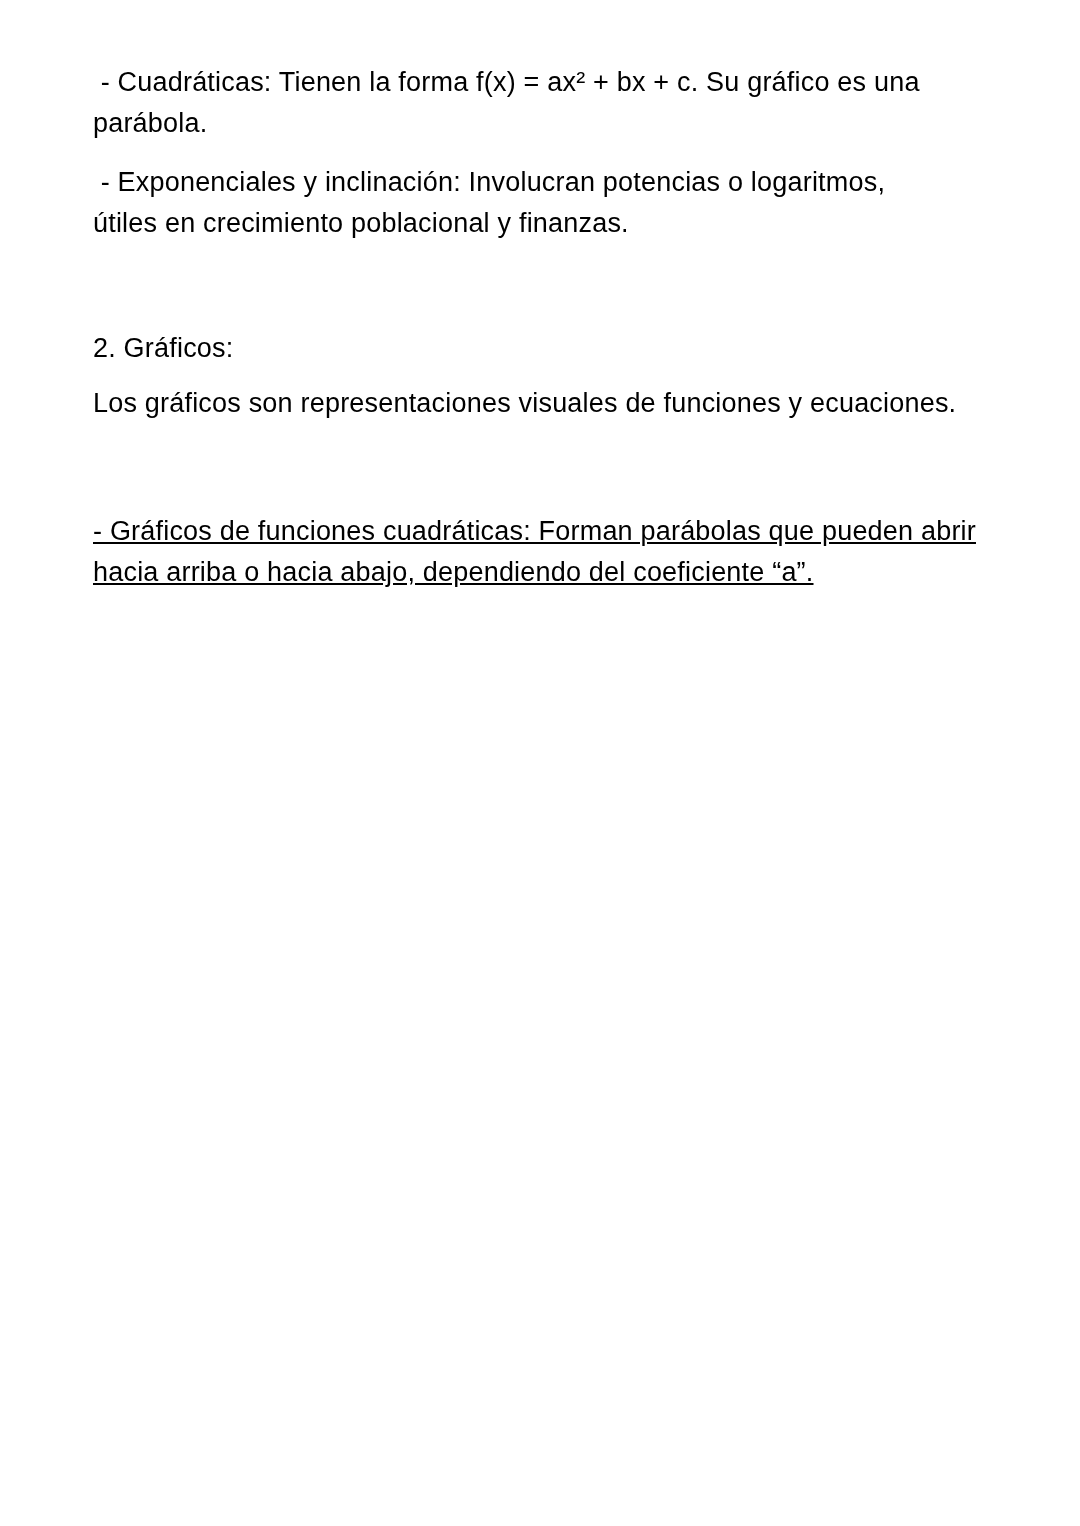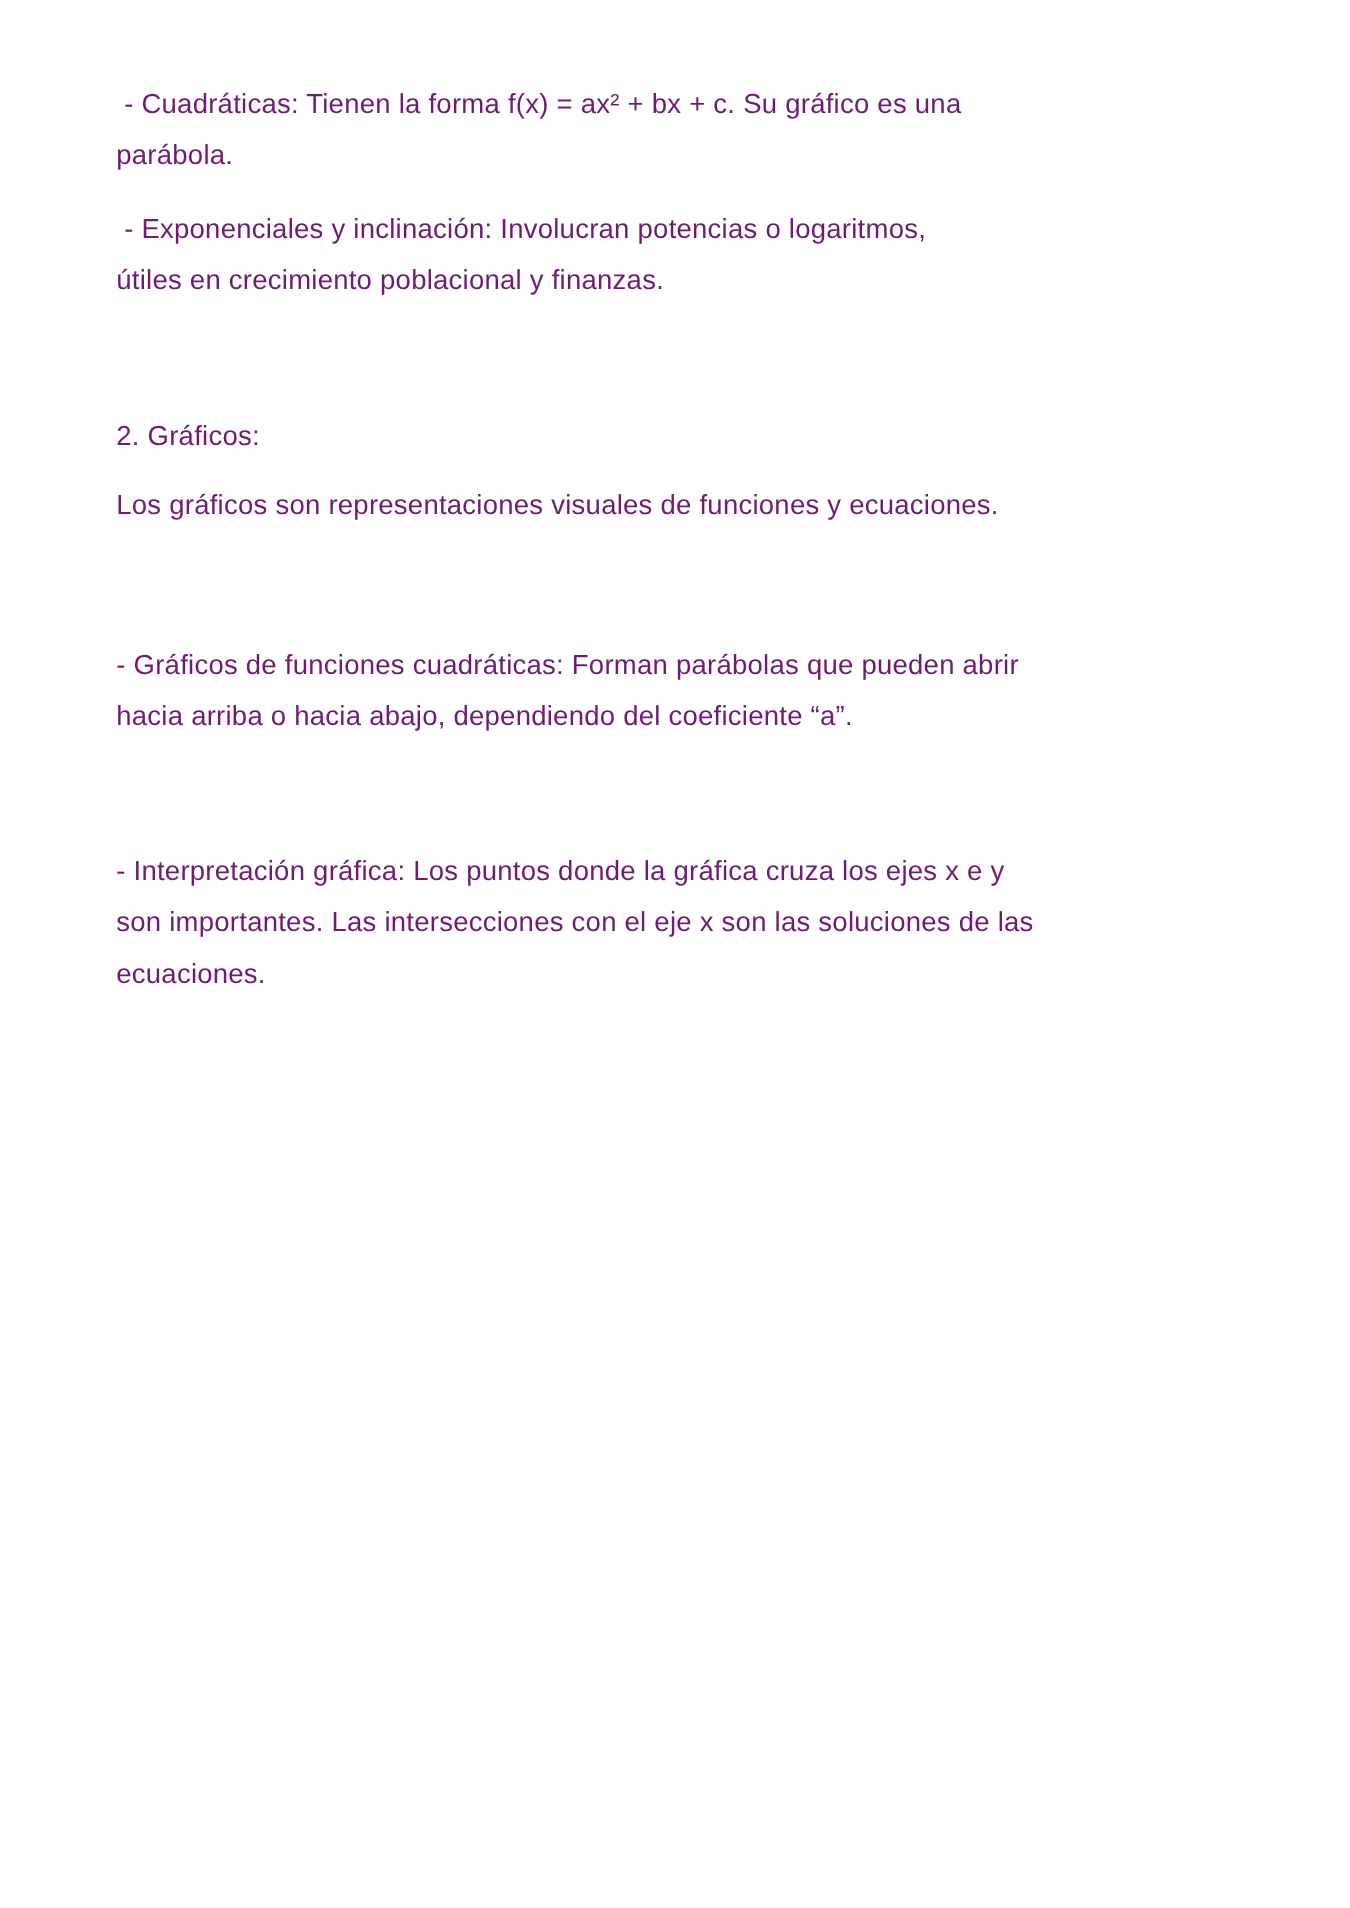--- a/index.html
+++ b/index.html
@@ -14,49 +14,46 @@
     font-family: "Liberation Sans", sans-serif;
   }
   .page {
     box-sizing: border-box;
     width: 1080px;
     height: 1526px;
     background: #ffffff;
     padding: 62px 10px 0 93px;
   }
   .doc-text {
-    font-size: 22px;
+    font-size: 27px;
     line-height: 41px;
-    color: #701a75;
+    color: #000000;
     white-space: pre;          
     letter-spacing: 0.2px;
     font-weight: 400;
   }
   .para-quadratics         { margin: 0 0 18px 0; }
   .para-exponentials       { margin: 0 0 84px 0; }
   .heading-graphics        { margin: 0 0 14px 0; }
   .para-graphics-intro     { margin: 12px 0 87px 0; }
   .para-linear-graphs      { margin: 0 0 81px 0; }
-  .para-quadratic-graphs   { margin: 0 0 83px 0; }
+  .para-quadratic-graphs   { margin: 0 0 83px 0; text-decoration: underline; }
   .para-interpretation     { margin: 0; }
 </style>
 </head>
 <body>
 
 <div class="page">
   <div class="doc-text para-quadratics"> - Cuadráticas: Tienen la forma f(x) = ax² + bx + c. Su gráfico es una
 parábola.</div>
 
   <div class="doc-text para-exponentials"> - Exponenciales y inclinación: Involucran potencias o logaritmos,
 útiles en crecimiento poblacional y finanzas.</div>
 
   <div class="doc-text heading-graphics">2. Gráficos:</div>
 
   <div class="doc-text para-graphics-intro">Los gráficos son representaciones visuales de funciones y ecuaciones.</div>
 
 
   <div class="doc-text para-quadratic-graphs">- Gráficos de funciones cuadráticas: Forman parábolas que pueden abrir
 hacia arriba o hacia abajo, dependiendo del coeficiente “a”.</div>
 
-  <div class="doc-text para-interpretation">- Interpretación gráfica: Los puntos donde la gráfica cruza los ejes x e y
-son importantes. Las intersecciones con el eje x son las soluciones de las
-ecuaciones.</div>
 </div>
 
 </body></html>

